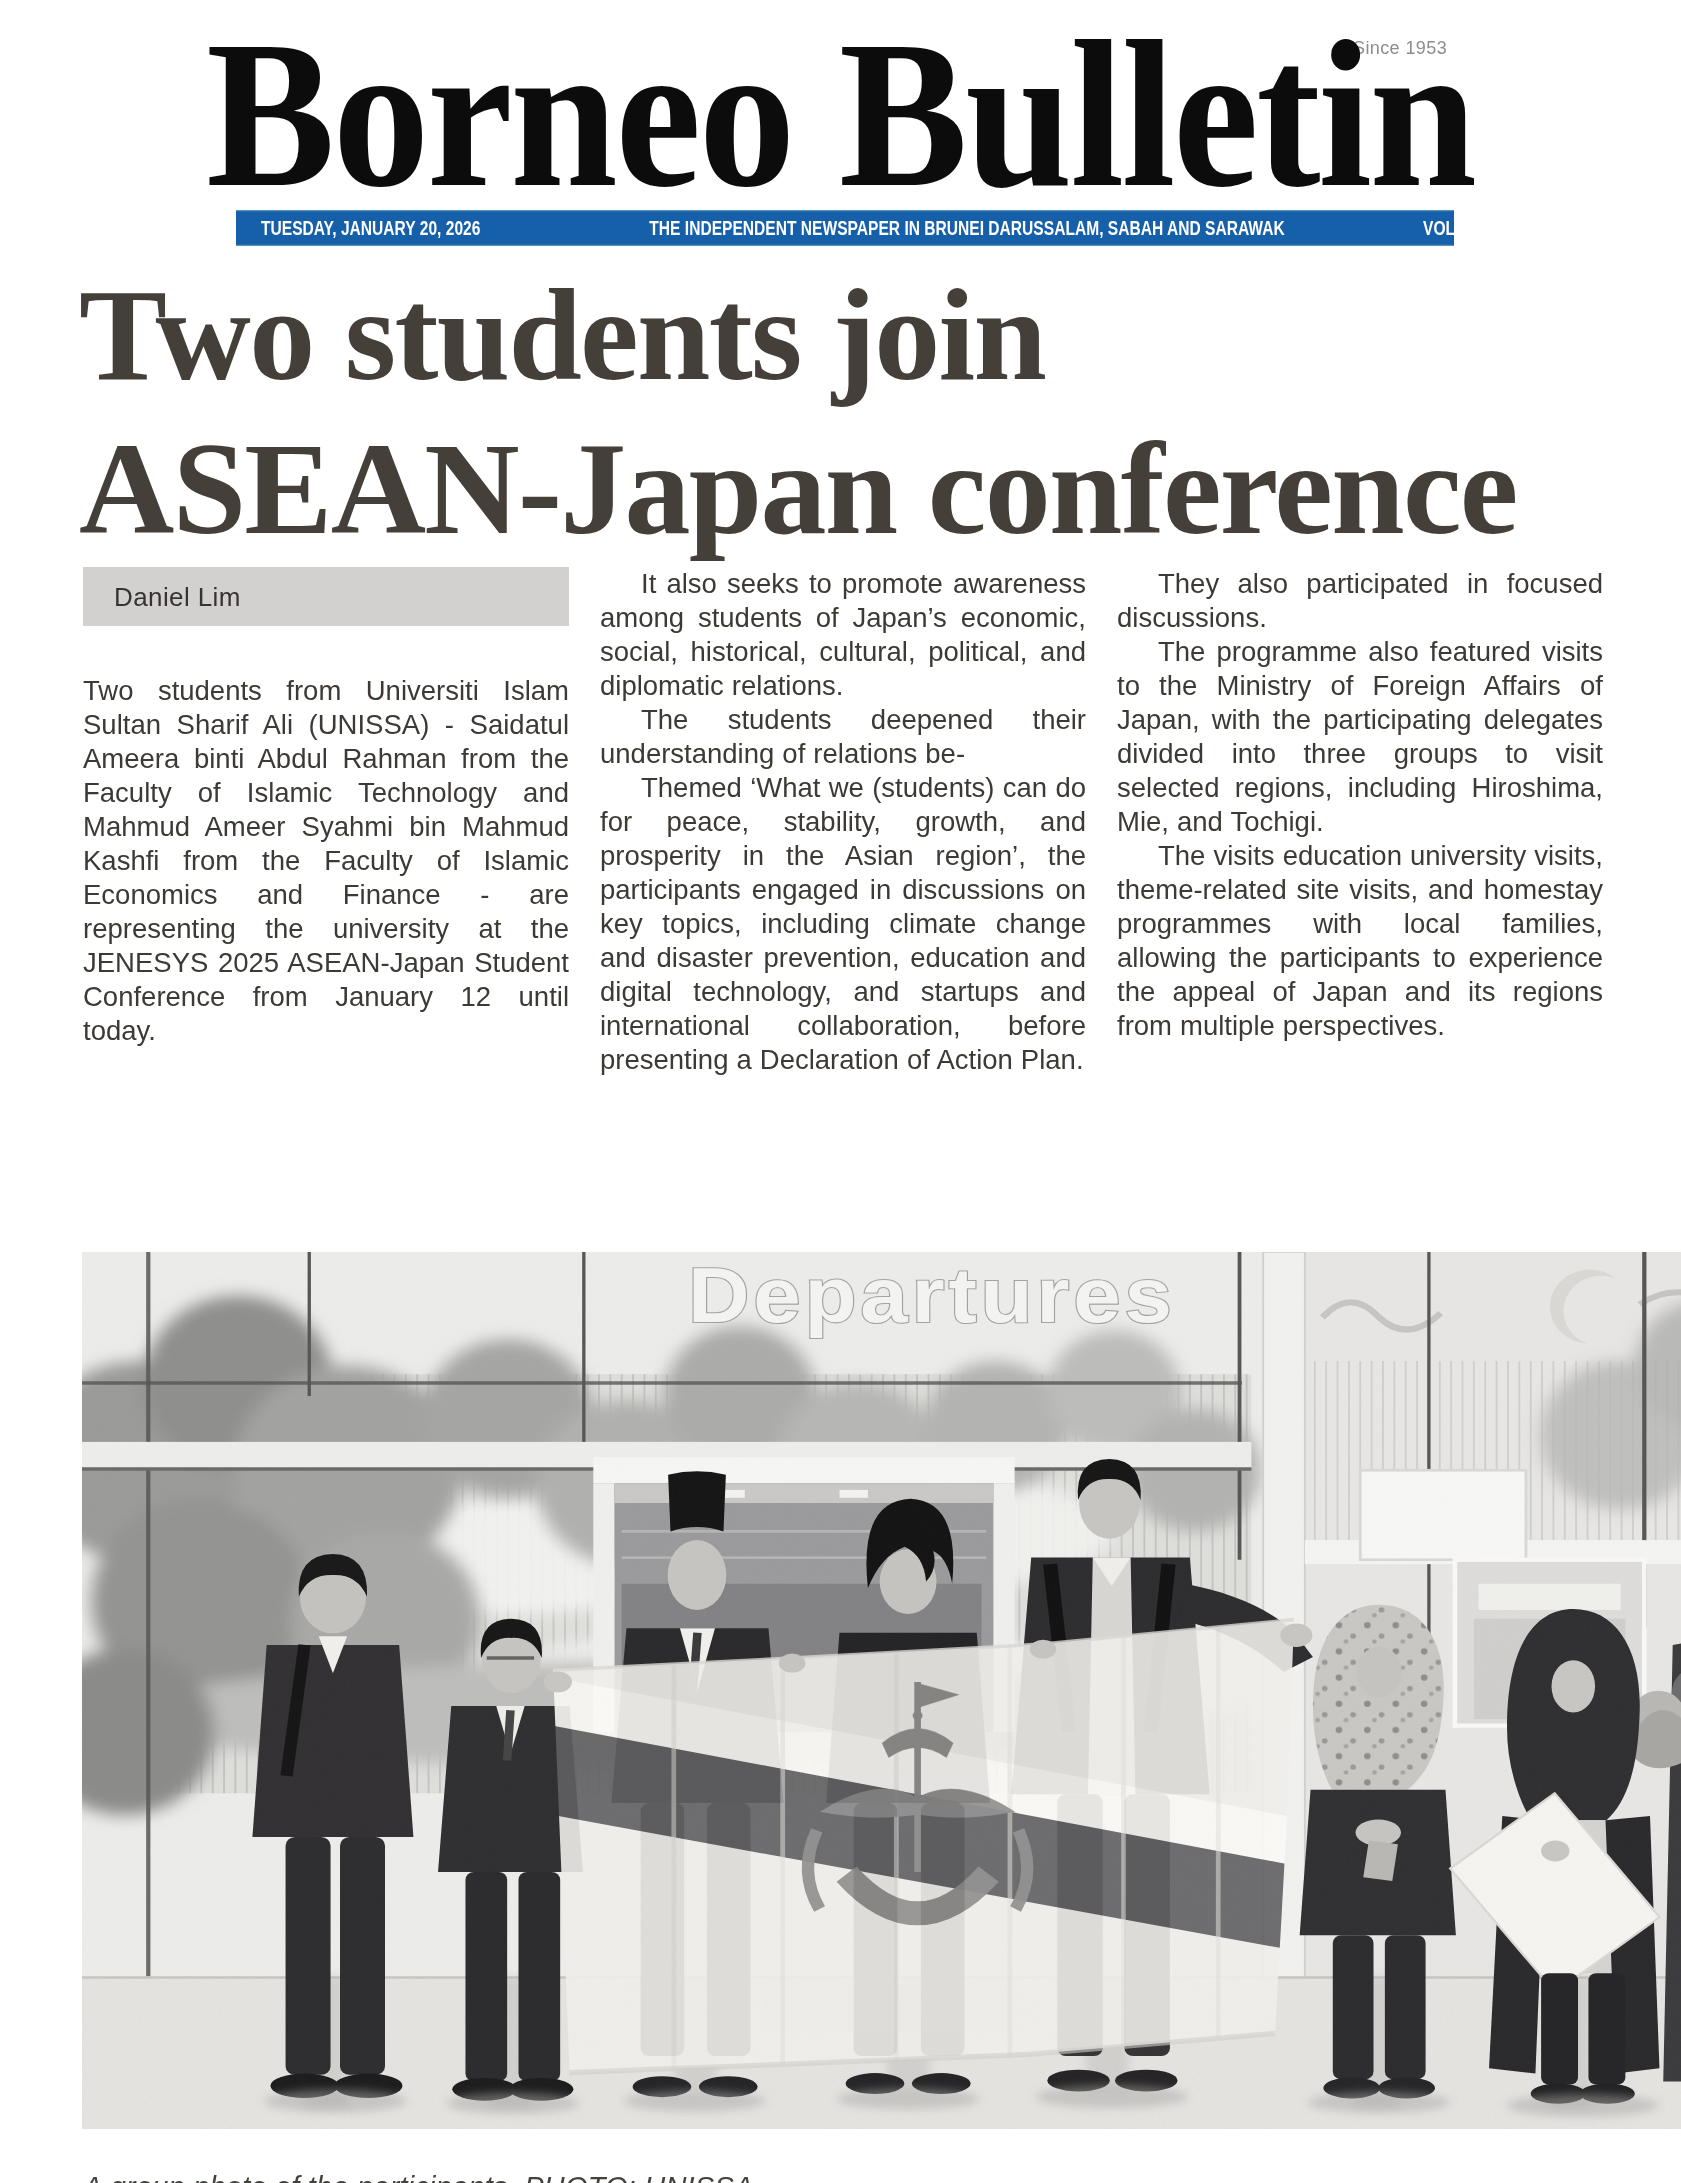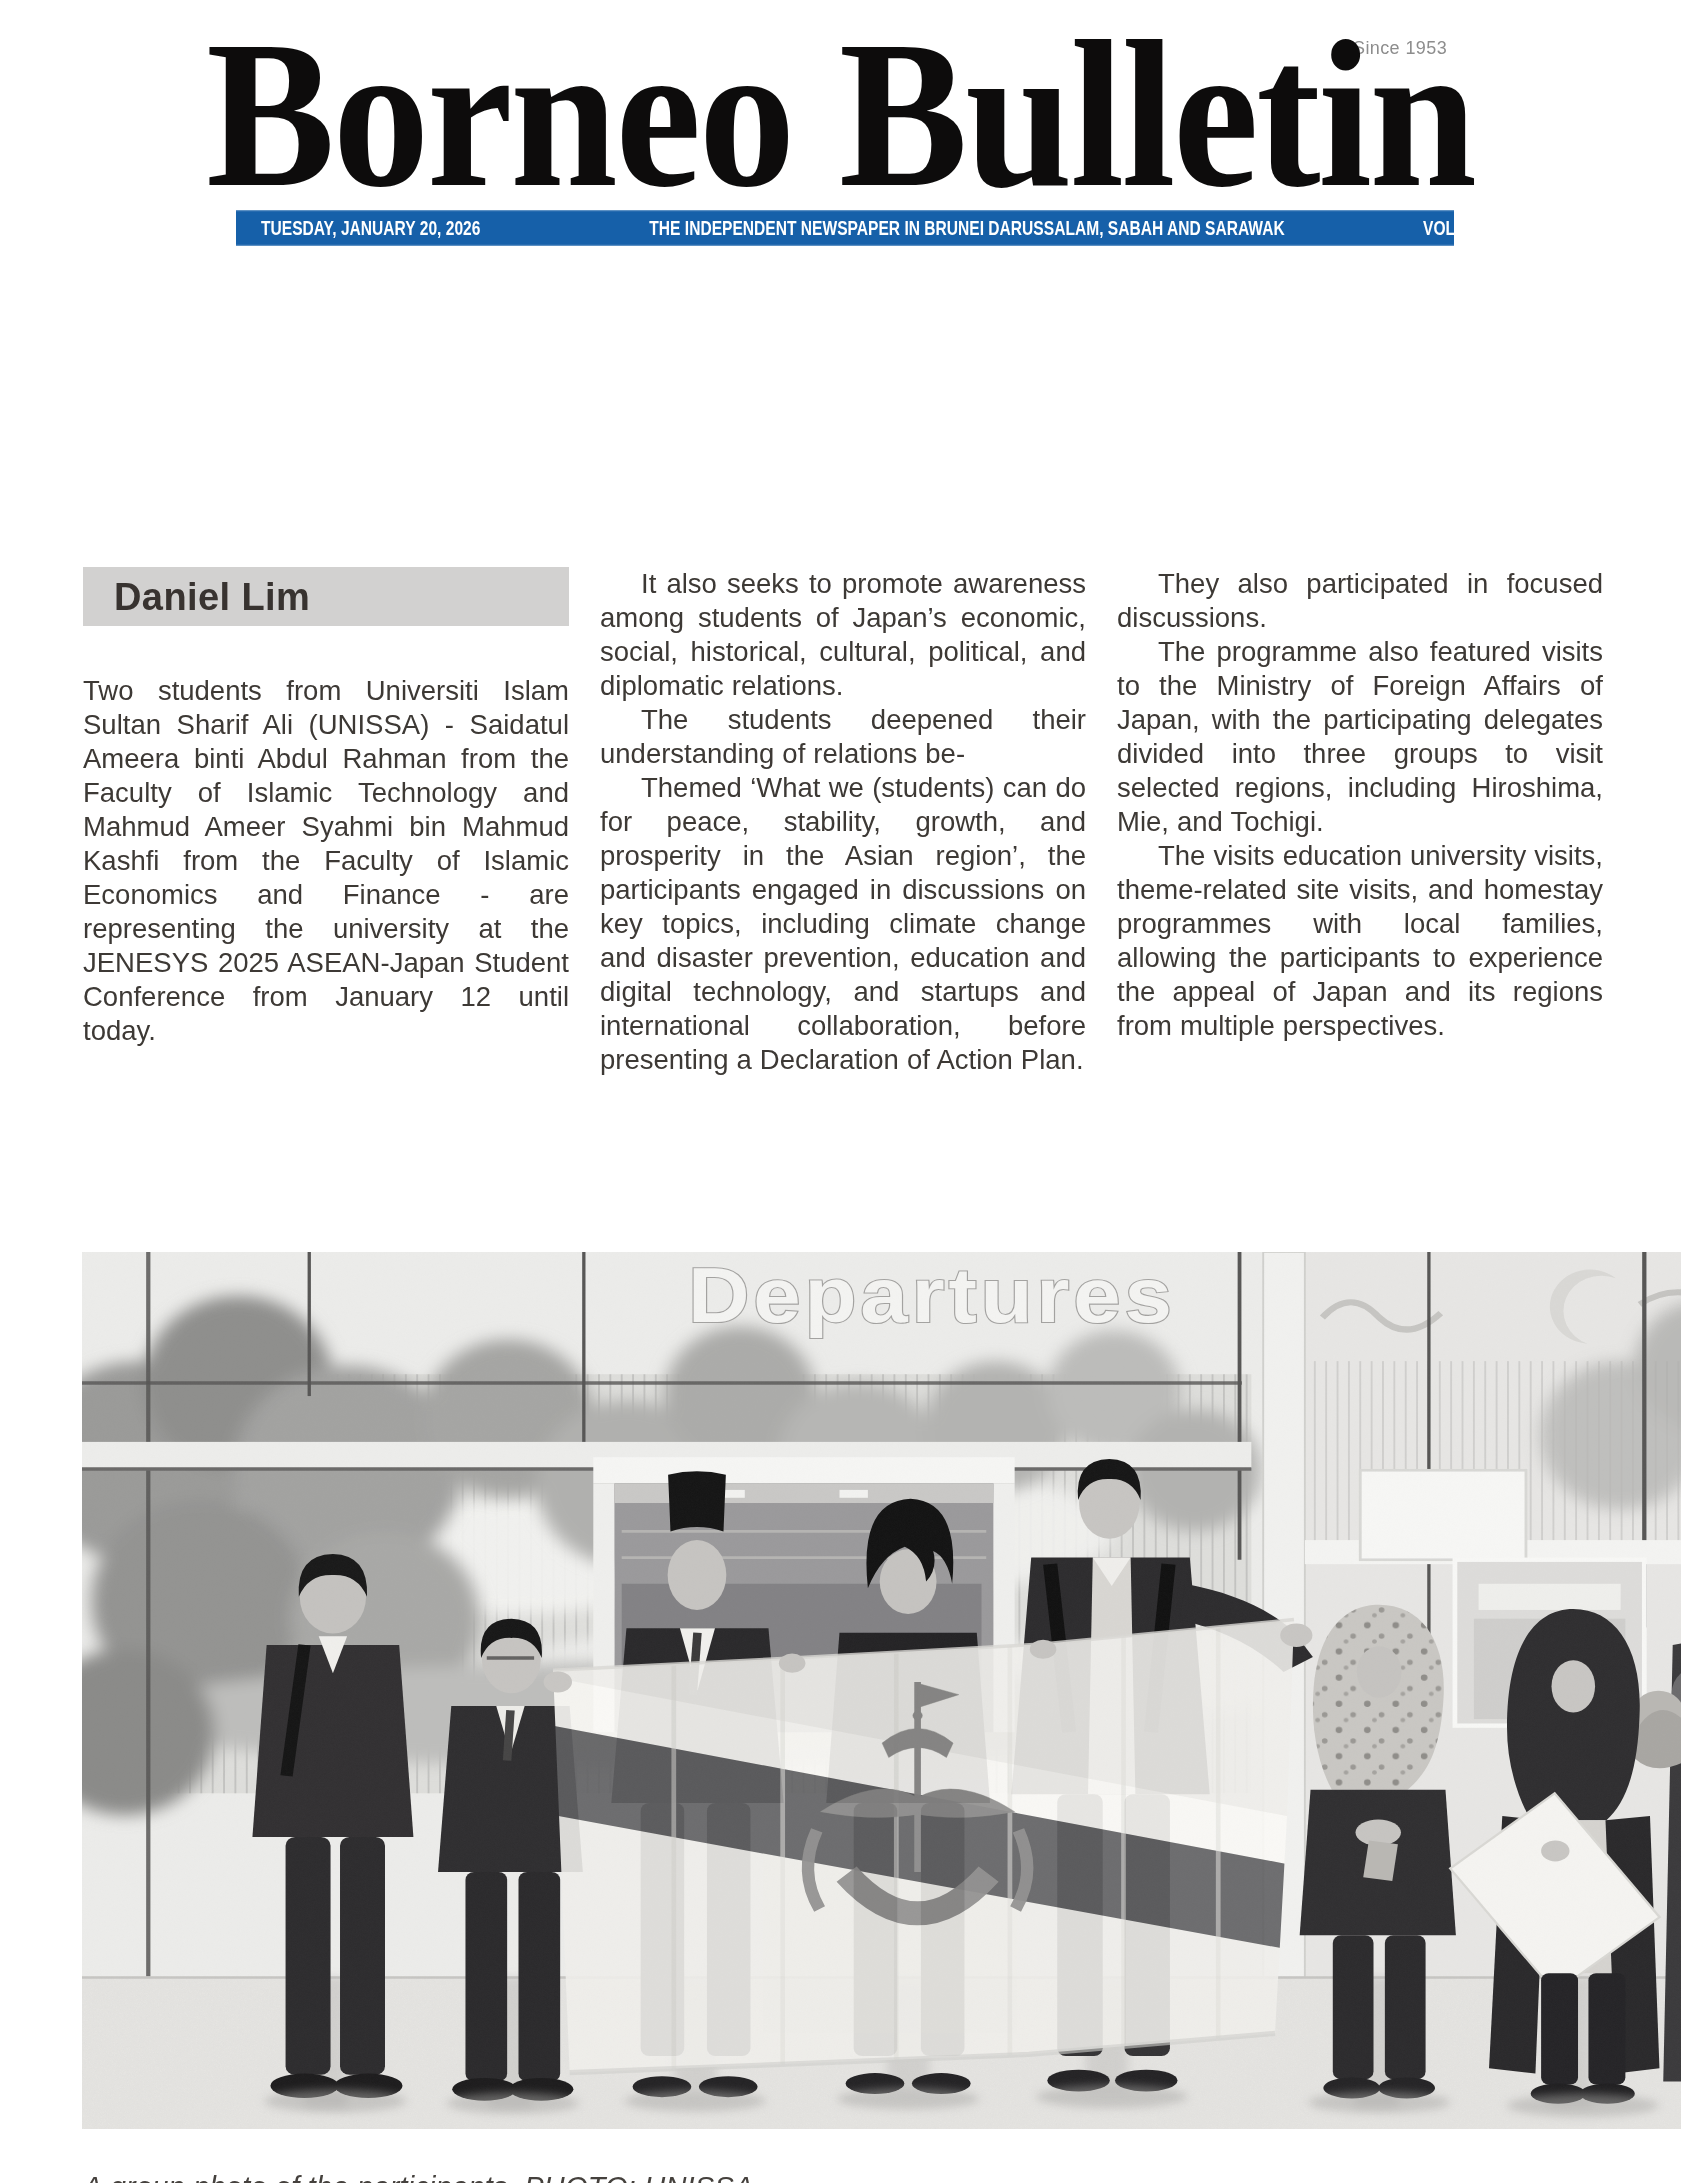--- a/index.html
+++ b/index.html
@@ -23,21 +23,21 @@
   .ib-right{transform-origin:right center;}
   
   .headline{position:absolute;left:79px;top:258px;width:1581px;
     font-family:"Liberation Serif",serif;font-weight:700;font-size:132px;line-height:154px;
     color:#453f3a;letter-spacing:-1.7px;white-space:nowrap;}
   
   .article{position:absolute;left:83px;top:567px;width:1520px;display:flex;gap:31px;
     color:#3d3935;font-size:27.5px;line-height:34px;text-align:justify;}
   .col{flex:1;min-width:0;}
   .byline{height:59px;background:#d2d1d0;margin-bottom:48px;display:flex;align-items:center;
-    padding-left:31px;box-sizing:border-box;font-weight:700;font-size:38px;color:#383330;
+    padding-left:31px;box-sizing:border-box;font-weight:400;font-size:26px;color:#383330;
     letter-spacing:0.4px;text-align:left;}
   .col p{margin:0;word-spacing:0.4px;}
   .col p.indent{text-indent:41px;}
   
   .photo{position:absolute;left:82px;top:1252px;width:1648px;height:877px;margin:0;}
   .photo svg{display:block;width:100%;height:100%;}
   .caption{position:absolute;left:83px;top:2171px;font-style:italic;font-size:29px;
     color:#45413d;letter-spacing:0.2px;}
 </style>
 </head>
@@ -48,20 +48,24 @@
   <div class="since">Since 1953</div>
   <div class="masthead-title">Borneo Bulletin</div>
 
   <div class="infobar">
     <span class="ib-left">TUESDAY, JANUARY 20, 2026</span>
     <span class="ib-center">THE INDEPENDENT NEWSPAPER IN BRUNEI DARUSSALAM, SABAH AND SARAWAK</span>
     <span class="ib-right">VOL.30 | NO.175</span>
     <span class="ib-right">B$1.50</span>
   </div>
 
+  <div class="headline">
+    <div>Two students join</div>
+    <div>ASEAN-Japan conference</div>
+  </div>
 
   <section class="article">
     <div class="col">
       <div class="byline">
         <span>Daniel Lim</span>
       </div>
       <p>Two students from Universiti Islam Sultan Sharif Ali (UNISSA) - Saidatul Ameera binti Abdul Rahman from the Faculty of Islamic Technology and Mahmud Ameer Syahmi bin Mahmud Kashfi from the Faculty of Islamic Economics and Finance - are representing the university at the JENESYS 2025 ASEAN-Japan Student Conference from January 12 until today.</p>
     </div>
     <div class="col">
       <p class="indent">It also seeks to promote awareness among students of Japan’s economic, social, historical, cultural, political, and diplomatic relations.</p>

